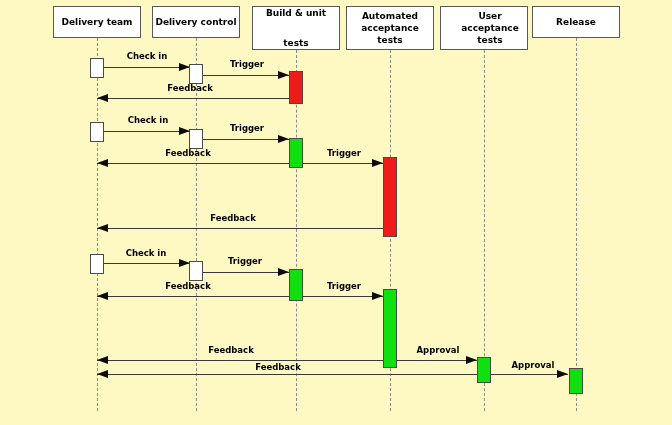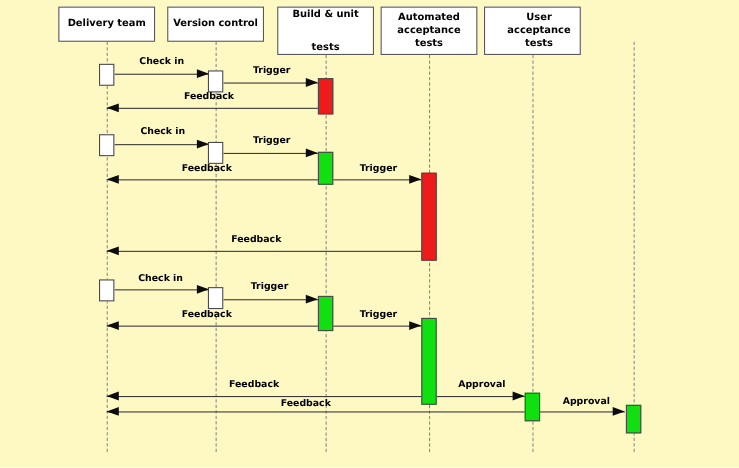--- a/index.html
+++ b/index.html
@@ -35,38 +35,41 @@
 </style>
 </head>
 <body>
 
 <div class="stage">
     <div class="actor-header" style="left: 53px; top: 6px; width: 88px; height: 32px;">
       <div>Delivery team</div>
     </div>
     <div class="lifeline" style="left: 97px; top: 38px; height: 373px; border-left-color: rgb(140, 140, 140);"></div>
     <div class="actor-header" style="left: 152px; top: 6px; width: 88px; height: 32px;">
-      <div>Version control</div>
+      <div>Delivery control</div>
     </div>
     <div class="lifeline" style="left: 196px; top: 38px; height: 373px; border-left-color: rgb(140, 140, 140);"></div>
     <div class="actor-header" style="left: 252px; top: 6px; width: 88px; height: 44px; justify-content: space-between;">
       <div>Build &amp; unit</div>
       <div>tests</div>
     </div>
     <div class="lifeline" style="left: 296px; top: 50px; height: 361px; border-left-color: rgb(140, 140, 140);"></div>
     <div class="actor-header" style="left: 346px; top: 6px; width: 88px; height: 44px;">
       <div>Automated</div>
       <div>acceptance tests</div>
     </div>
     <div class="lifeline" style="left: 390px; top: 50px; height: 361px; border-left-color: rgb(140, 140, 140);"></div>
     <div class="actor-header" style="left: 440px; top: 6px; width: 88px; height: 44px; padding-left: 12px;">
       <div>User acceptance</div>
       <div>tests</div>
     </div>
     <div class="lifeline" style="left: 484px; top: 50px; height: 361px; border-left-color: rgb(140, 140, 140);"></div>
+    <div class="actor-header" style="left: 532px; top: 6px; width: 88px; height: 32px;">
+      <div>Release</div>
+    </div>
     <div class="lifeline" style="left: 576px; top: 38px; height: 373px; border-left-color: rgb(140, 140, 140);"></div>
     <div class="activation" style="left: 90px; top: 58px; width: 14px; height: 20px; background: rgb(255, 255, 255); border-color: rgb(74, 74, 74);"></div>
     <div class="activation" style="left: 189px; top: 64px; width: 14px; height: 20px; background: rgb(255, 255, 255); border-color: rgb(74, 74, 74);"></div>
     <div class="activation" style="left: 289px; top: 71px; width: 14px; height: 33px; background: rgb(238, 27, 27); border-color: rgb(74, 74, 74);"></div>
     <div class="activation" style="left: 90px; top: 122px; width: 14px; height: 20px; background: rgb(255, 255, 255); border-color: rgb(74, 74, 74);"></div>
     <div class="activation" style="left: 189px; top: 129px; width: 14px; height: 20px; background: rgb(255, 255, 255); border-color: rgb(74, 74, 74);"></div>
     <div class="activation" style="left: 289px; top: 138px; width: 14px; height: 30px; background: rgb(16, 224, 16); border-color: rgb(74, 74, 74);"></div>
     <div class="activation" style="left: 383px; top: 157px; width: 14px; height: 80px; background: rgb(238, 27, 27); border-color: rgb(74, 74, 74);"></div>
     <div class="activation" style="left: 90px; top: 254px; width: 14px; height: 20px; background: rgb(255, 255, 255); border-color: rgb(74, 74, 74);"></div>
     <div class="activation" style="left: 189px; top: 261px; width: 14px; height: 20px; background: rgb(255, 255, 255); border-color: rgb(74, 74, 74);"></div>

